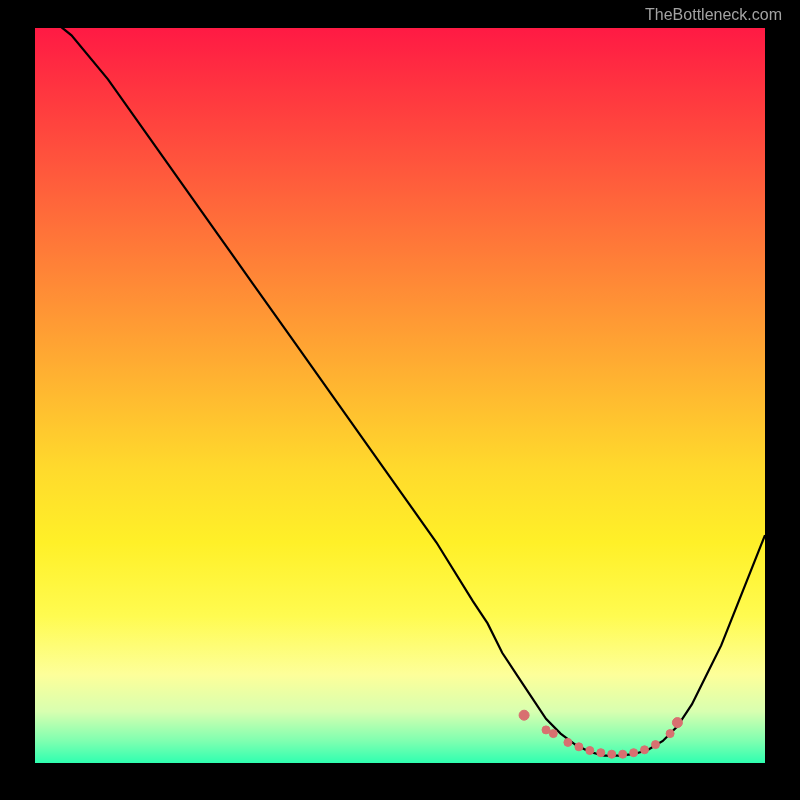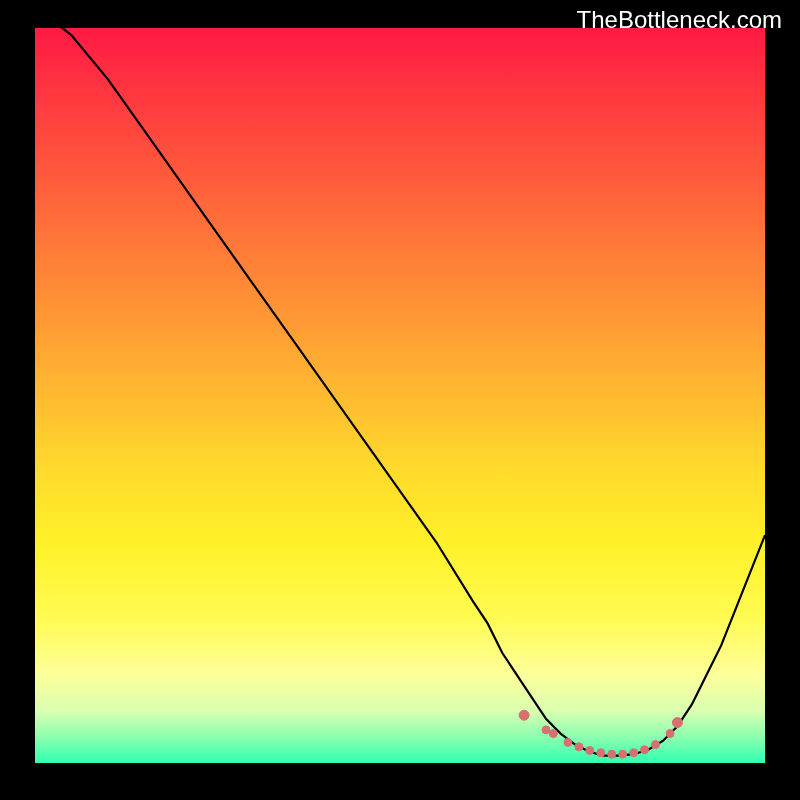--- a/index.html
+++ b/index.html
@@ -7,22 +7,22 @@
     width: 800px;
     height: 800px;
     background: #000;
     position: relative;
     font-family: Arial, sans-serif;
   }
   .watermark {
     position: absolute;
     top: 6px;
     right: 18px;
-    color: #ffffff;
-    font-size: 24px;
+    color: #a3a3a3;
+    font-size: 16px;
     font-weight: 500;
     z-index: 10;
   }
   .plot-area {
     position: absolute;
     left: 35px;
     top: 28px;
     width: 730px;
     height: 735px;
     background: linear-gradient(to bottom,

